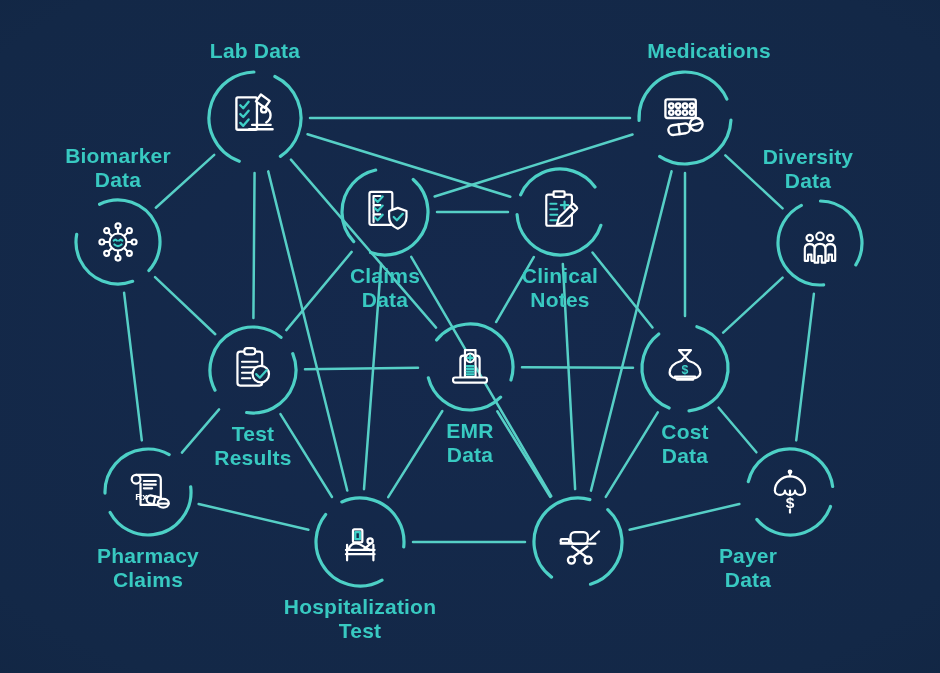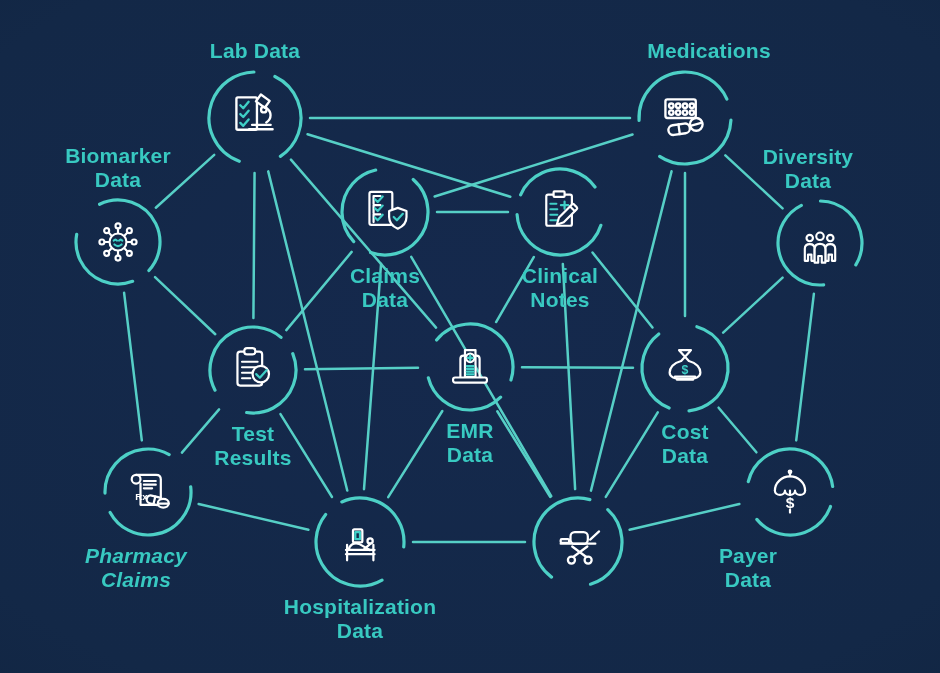--- a/index.html
+++ b/index.html
@@ -232,19 +232,19 @@
     <div class="node-label below" style="left: 560px; top: 264px; text-align: center;">Clinical
 Notes</div>
     <div class="node-label above" style="left: 808px; top: 192px;">Diversity
 Data</div>
     <div class="node-label below" style="left: 253px; top: 422px;">Test
 Results</div>
     <div class="node-label below" style="left: 470px; top: 419px;">EMR
 Data</div>
     <div class="node-label below" style="left: 685px; top: 420px; text-align: center;">Cost
 Data</div>
-    <div class="node-label below" style="left: 136px; top: 544px; font-style: italic;">Pharmacy
+    <div class="node-label below" style="left: 148px; top: 544px;">Pharmacy
 Claims</div>
     <div class="node-label below" style="left: 360px; top: 595px;">Hospitalization
-Data</div>
+Test</div>
     <div class="node-label below" style="left: 748px; top: 544px;">Payer
 Data</div>
   </div>
 
 </body></html>

